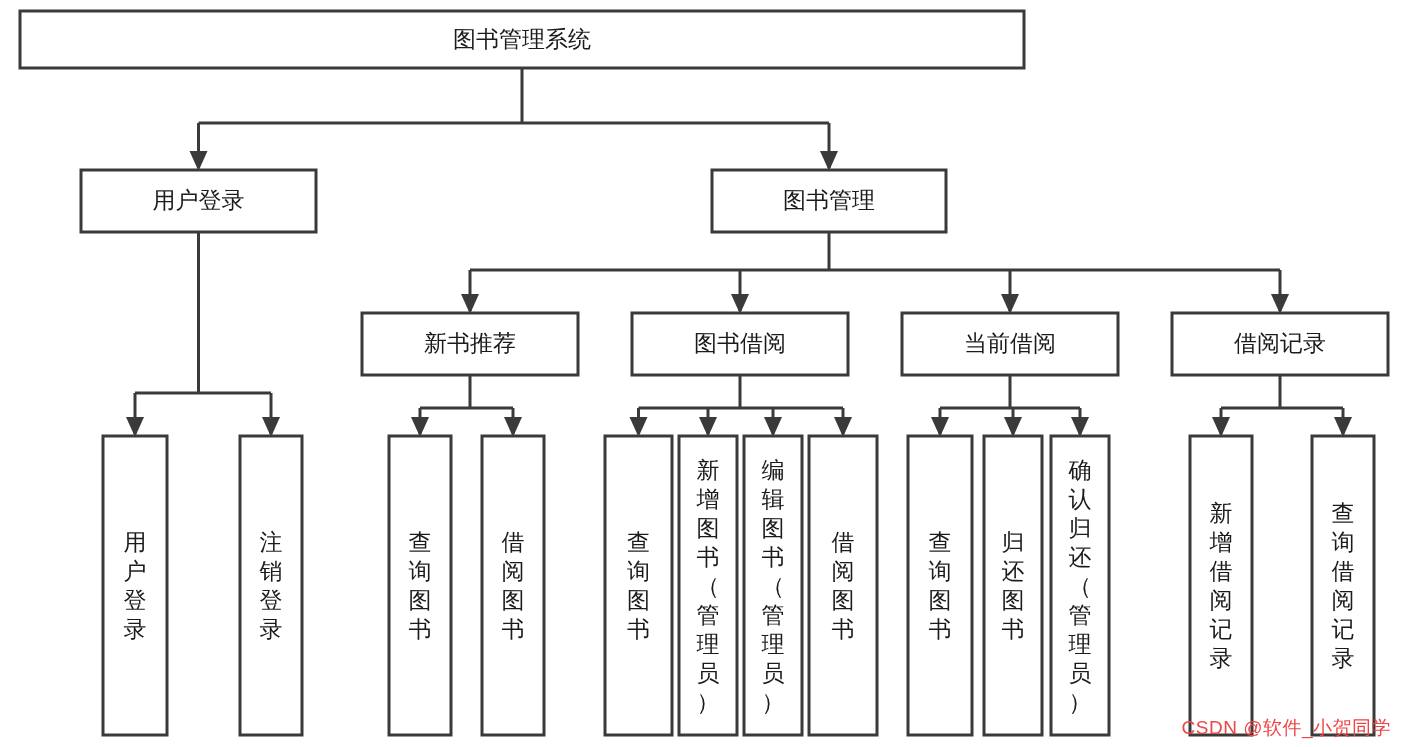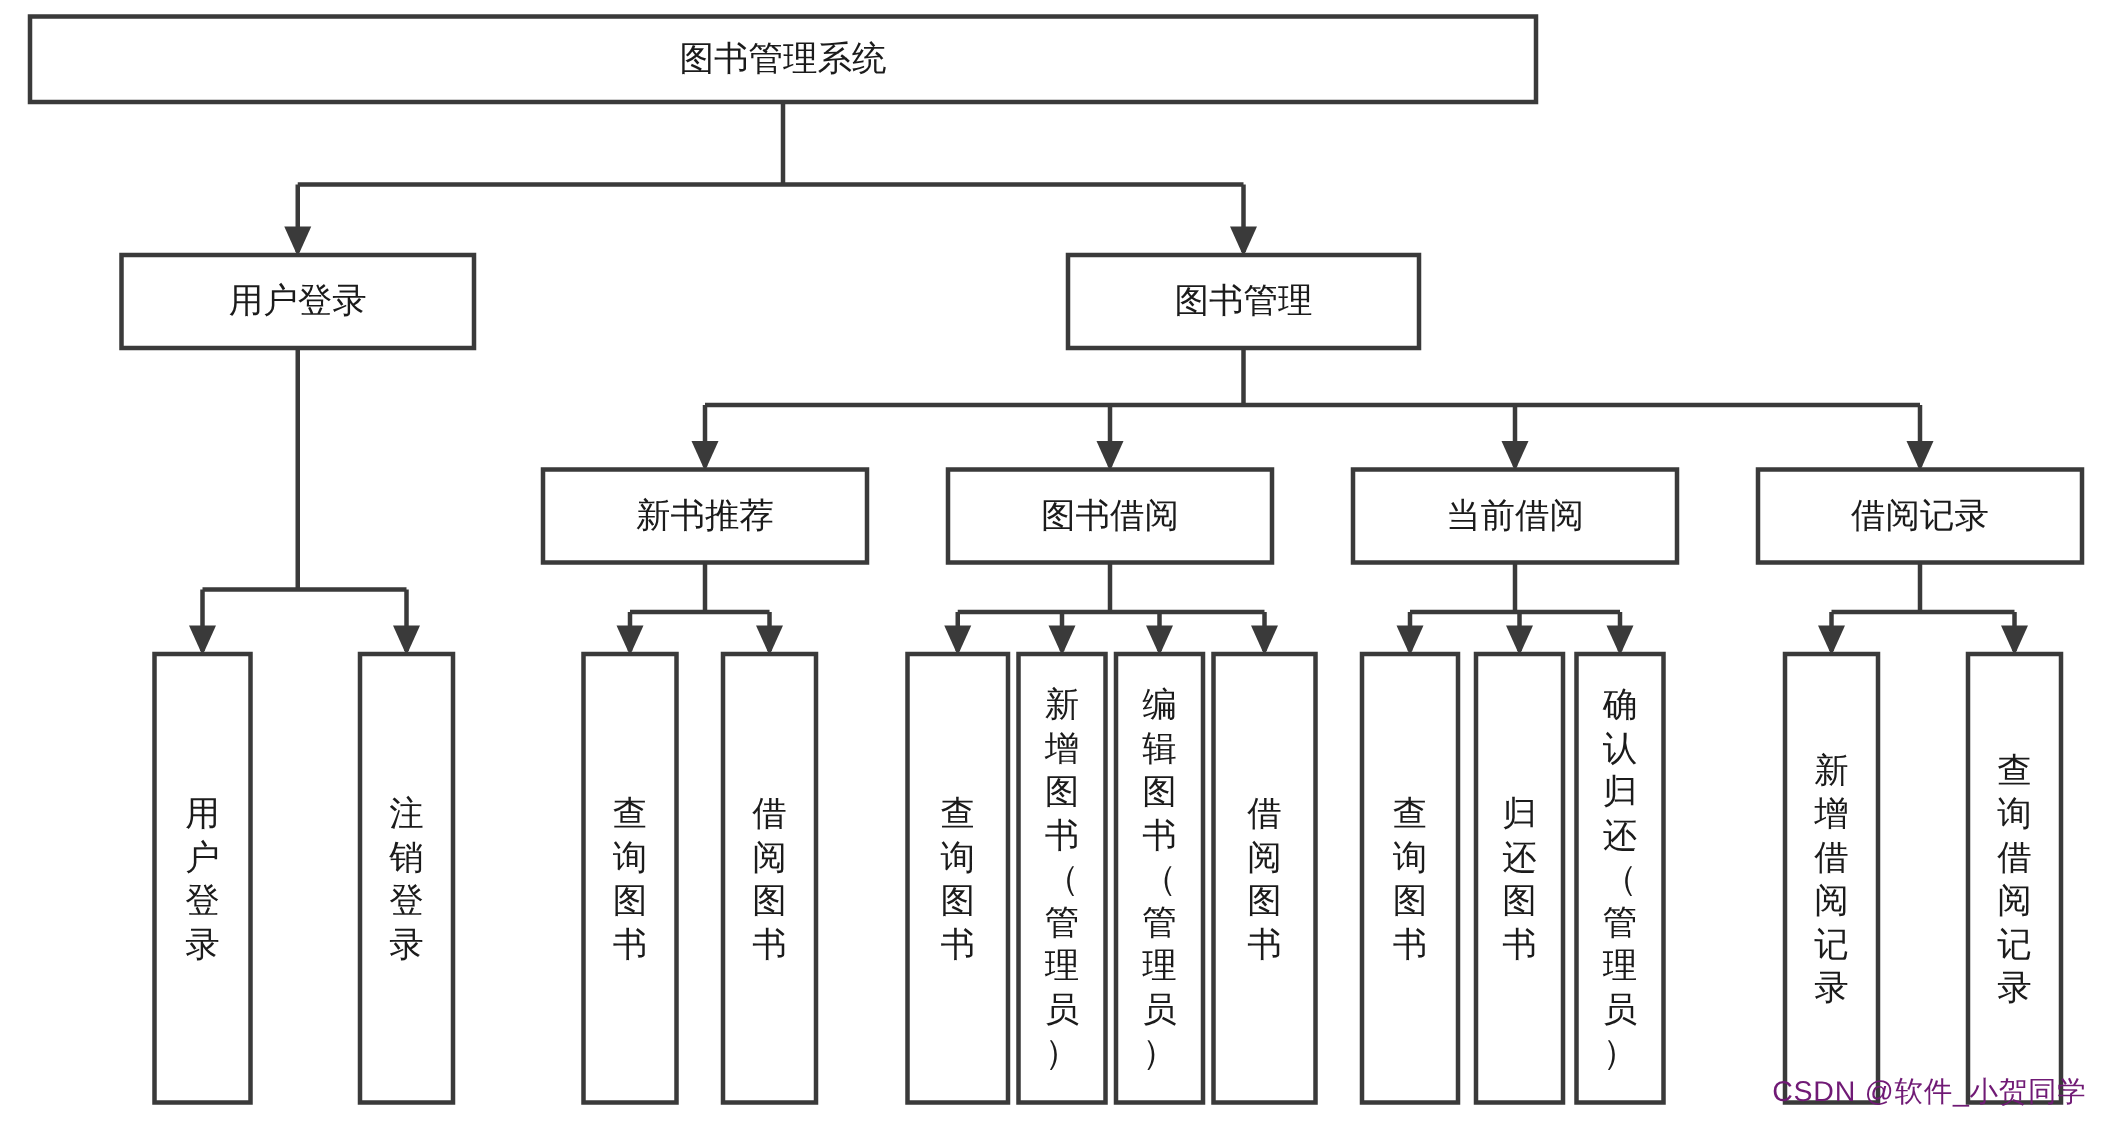--- a/index.html
+++ b/index.html
@@ -51,21 +51,21 @@
     fill: #1b1b1b;
     font-size: 23px;
     text-anchor: middle;
   }
   .watermark {
     position: absolute;
     right: 14px;
     bottom: 6px;
     font-family: "Liberation Sans", "DejaVu Sans", sans-serif;
     font-size: 19px;
-    color: #701a75;
+    color: #ef4444;
     letter-spacing: 0.5px;
     white-space: nowrap;
     user-select: none;
   }
 </style>
 </head>
 <body>
 
 <div id="stage">
 

